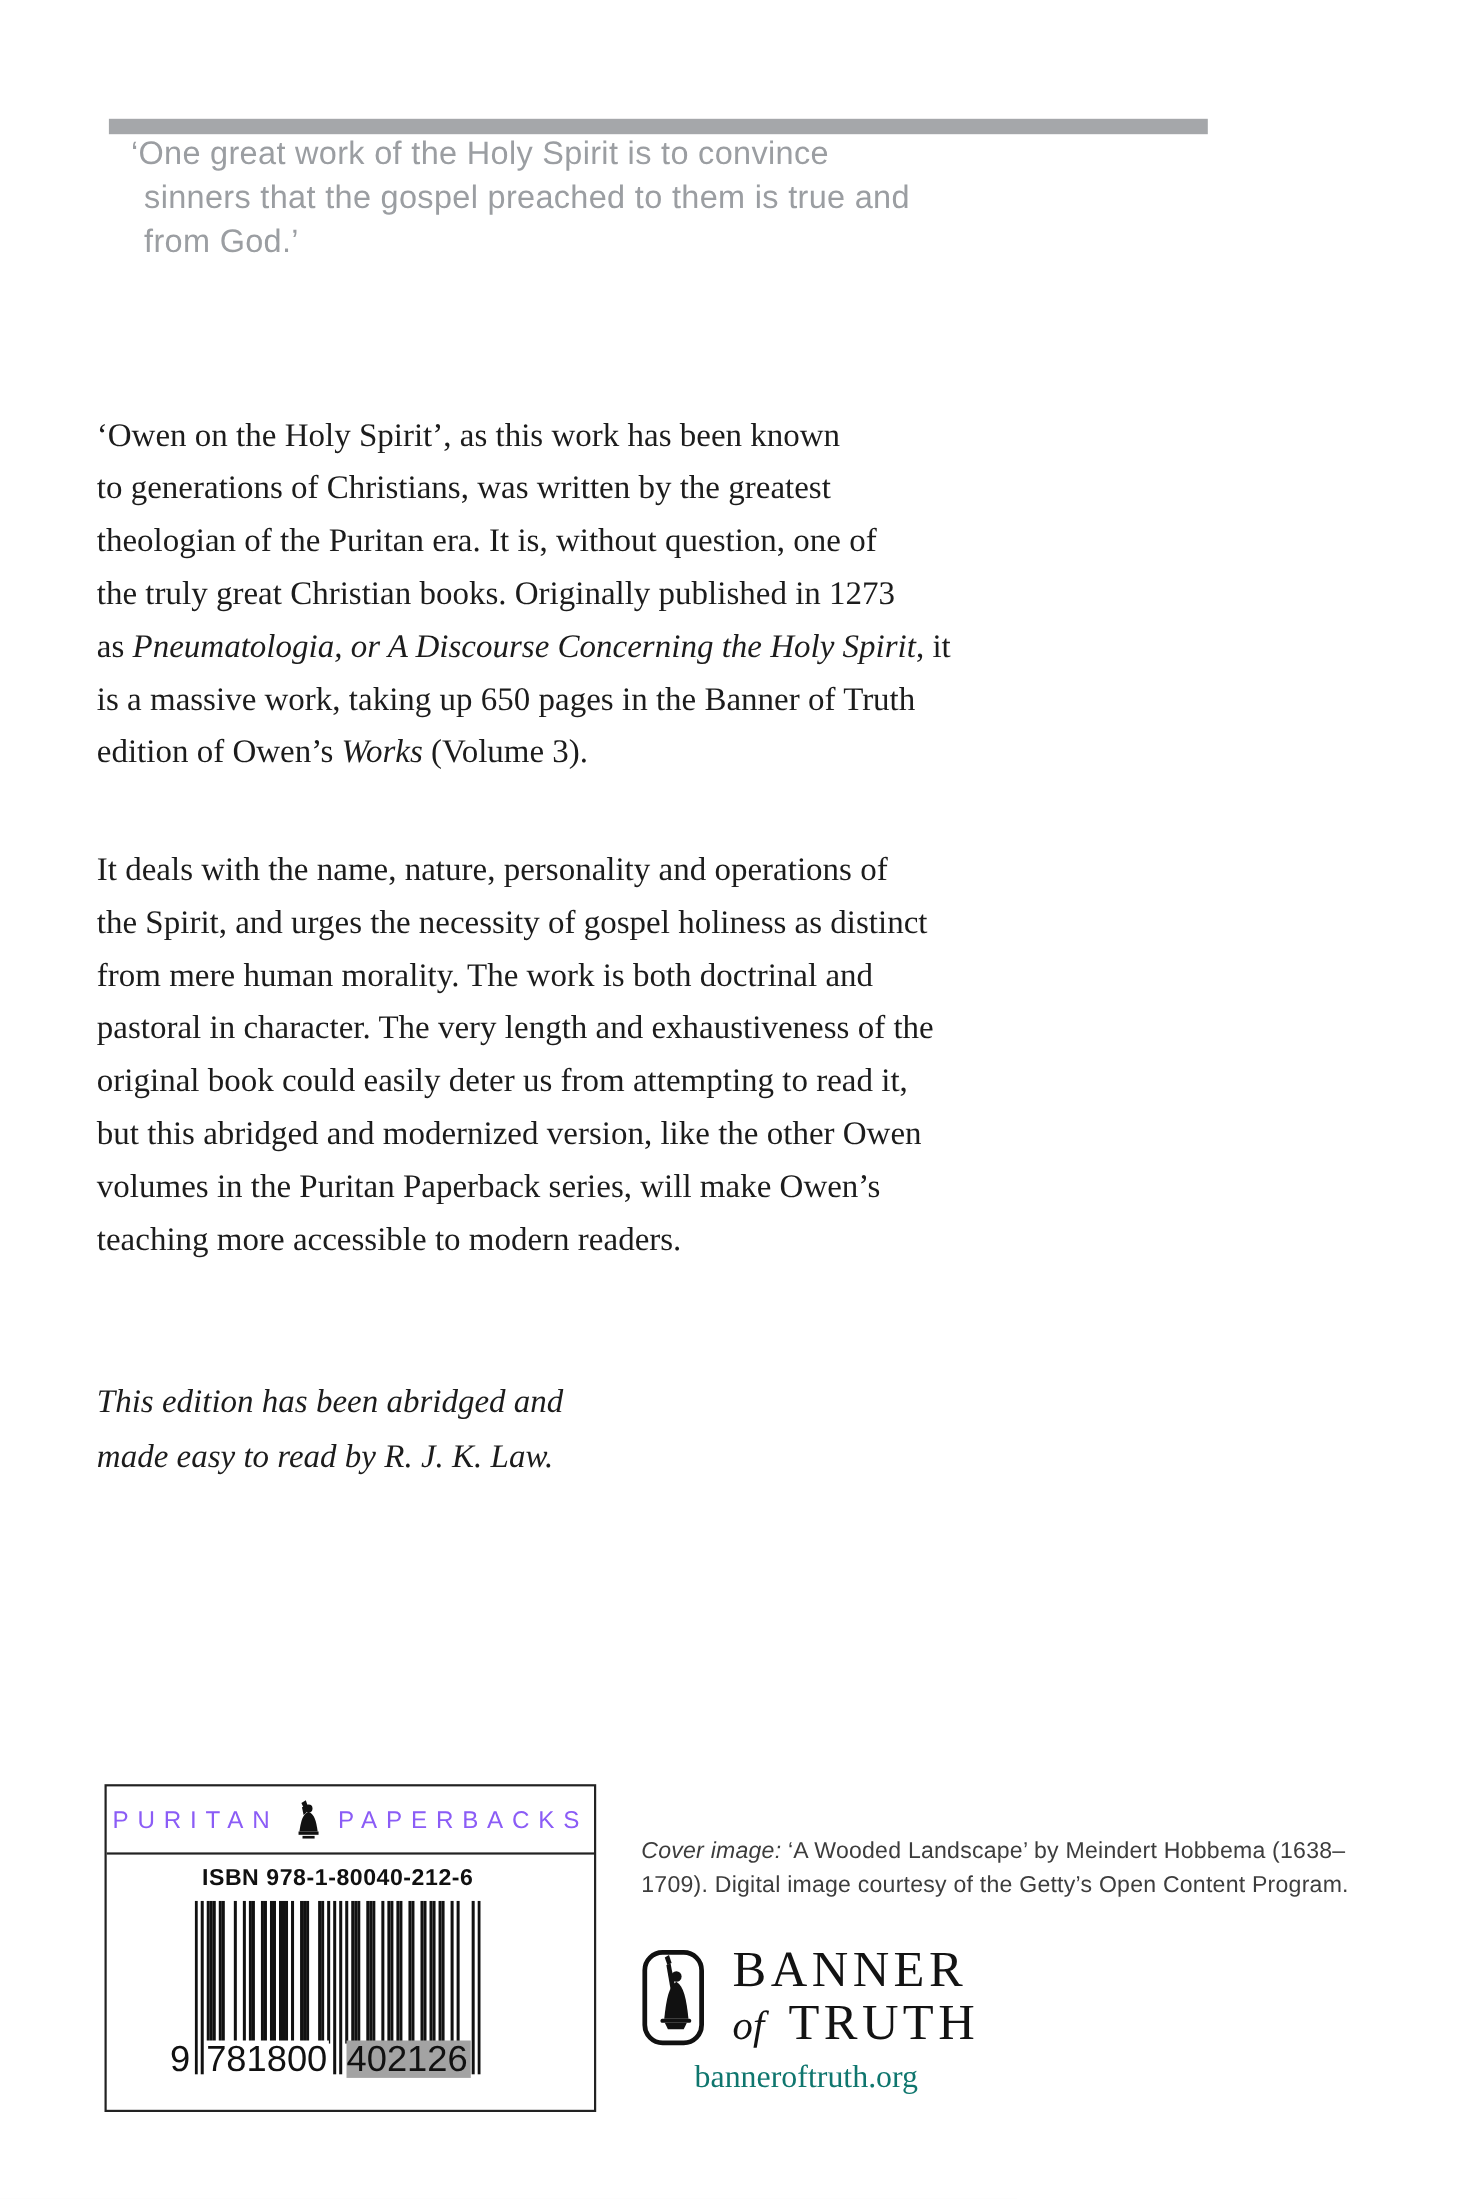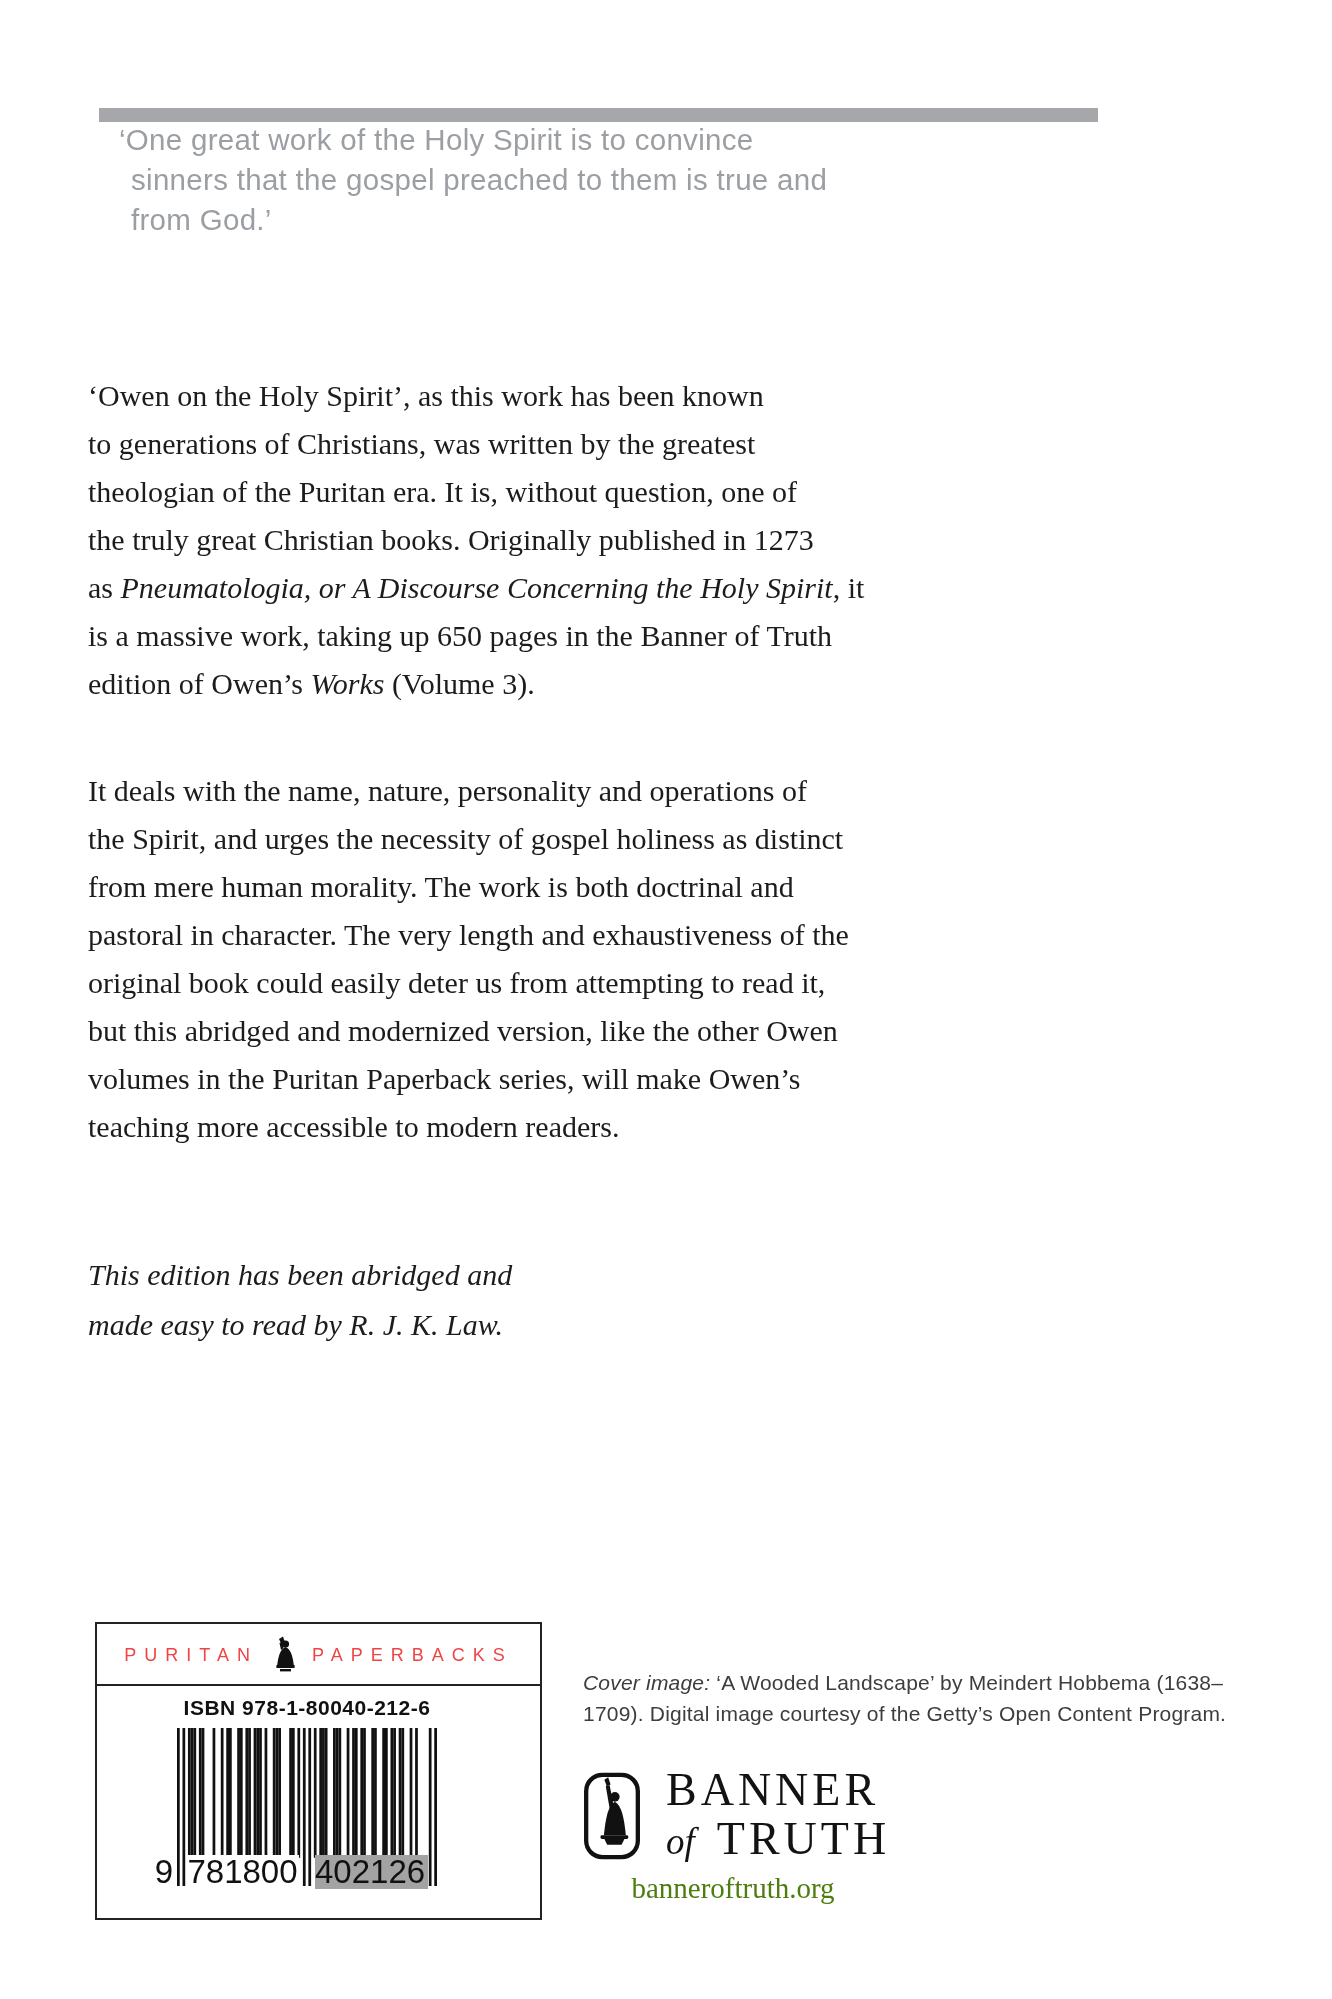--- a/index.html
+++ b/index.html
@@ -42,21 +42,21 @@
   
   .pp-box{
     position:absolute;left:95px;top:1622px;width:443px;height:294px;
     border:2px solid #222;background:#fff;
   }
   .pp-band{
     position:absolute;left:0;top:0;right:0;height:60px;
     border-bottom:2px solid #222;
     display:flex;align-items:center;justify-content:center;gap:14px;
     font-family:"Liberation Sans",sans-serif;
-    font-size:18px;letter-spacing:8px;color:#ef4444;
+    font-size:22px;letter-spacing:8px;color:#8b5cf6;
   }
   .pp-band .txt{transform:translateY(1px);}
   .pp-figure{width:26px;height:36px;flex:0 0 auto;}
   .isbn-block{position:absolute;left:80px;top:72px;width:260px;}
   .isbn-label{
     text-align:center;
     font-family:"Liberation Sans",sans-serif;
     font-size:21px;letter-spacing:.5px;color:#111;
     margin:0 0 8px 0;white-space:nowrap;font-weight:bold;
   }
@@ -83,21 +83,21 @@
   .bot-name{
     position:absolute;left:666px;top:1768px;color:#131313;
     font-family:"Liberation Serif",serif;
   }
   .bot-line1{font-size:46px;line-height:44px;letter-spacing:4px;}
   .bot-line2{display:flex;align-items:baseline;gap:22px;margin-top:0;}
   .bot-of{font-style:italic;font-size:37px;}
   .bot-truth{font-size:46px;letter-spacing:4px;}
   .bot-url{
     position:absolute;left:583px;top:1872px;width:300px;text-align:center;
-    font-family:"Liberation Serif",serif;font-size:29px;color:#4d7c0f;
+    font-family:"Liberation Serif",serif;font-size:29px;color:#0f766e;
   }
 </style>
 </head>
 <body style="--bar: #a5a7aa; --quote: #9b9ea2; --body: #1c1c1c; --credit: #3d3d3d; --ink: #111111;">
 
 <div class="page">
 
   <div class="gray-bar"></div>
 
   <div class="quote">‘One great work of the Holy Spirit is to convince

